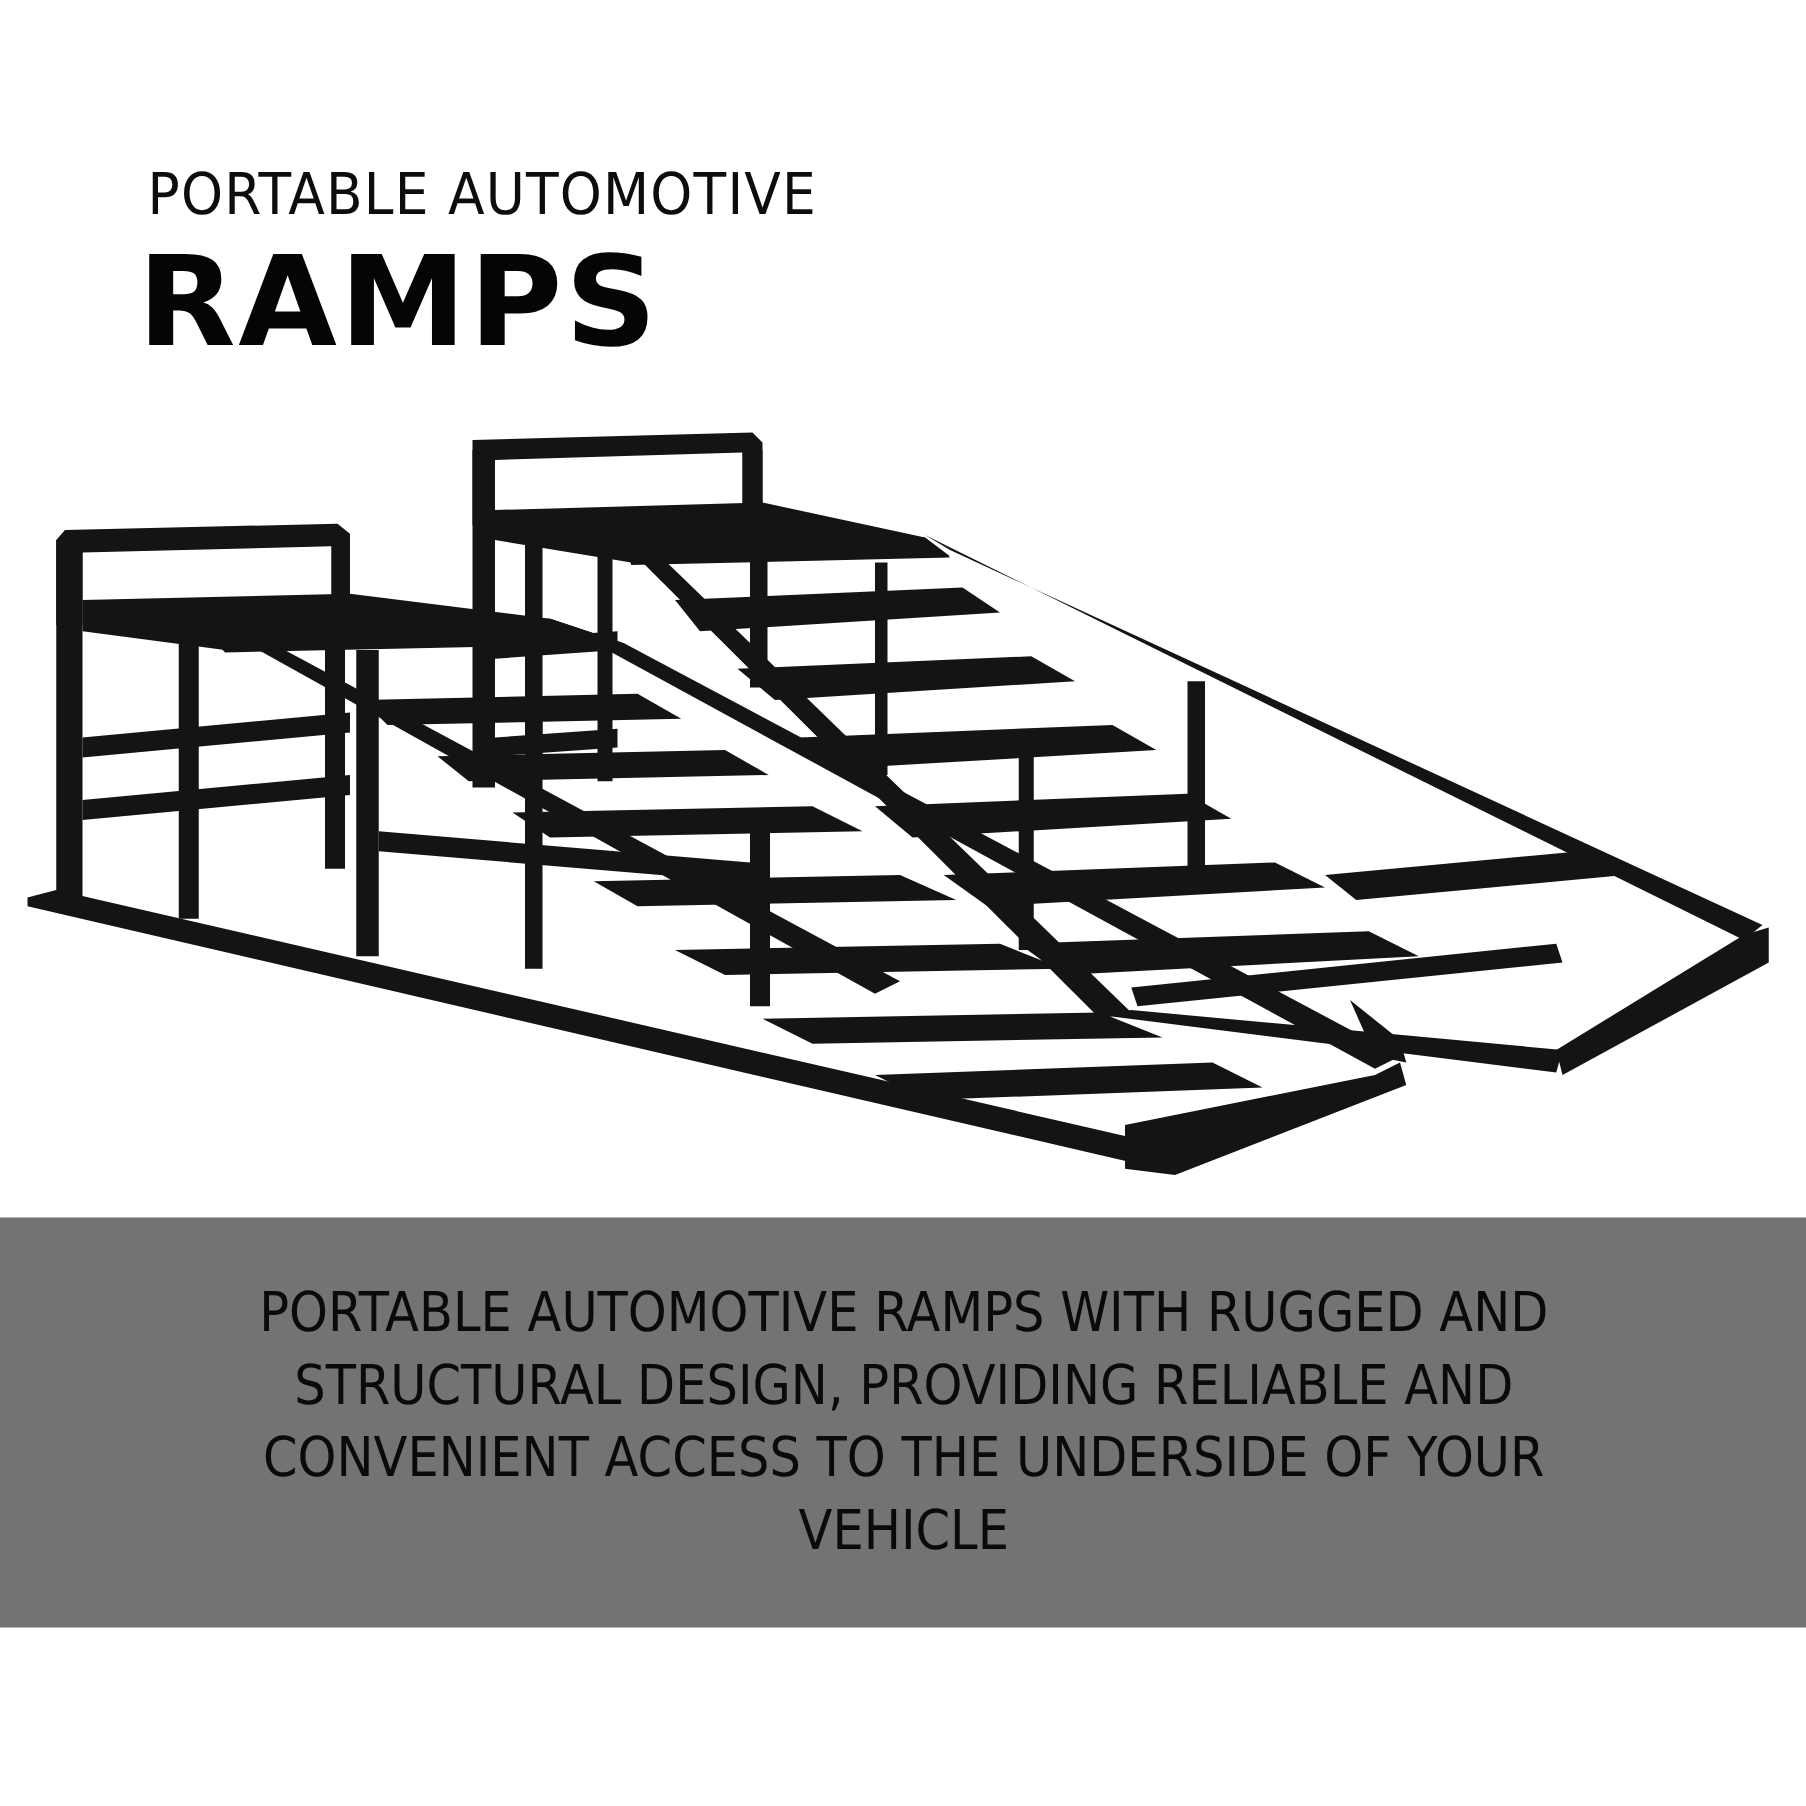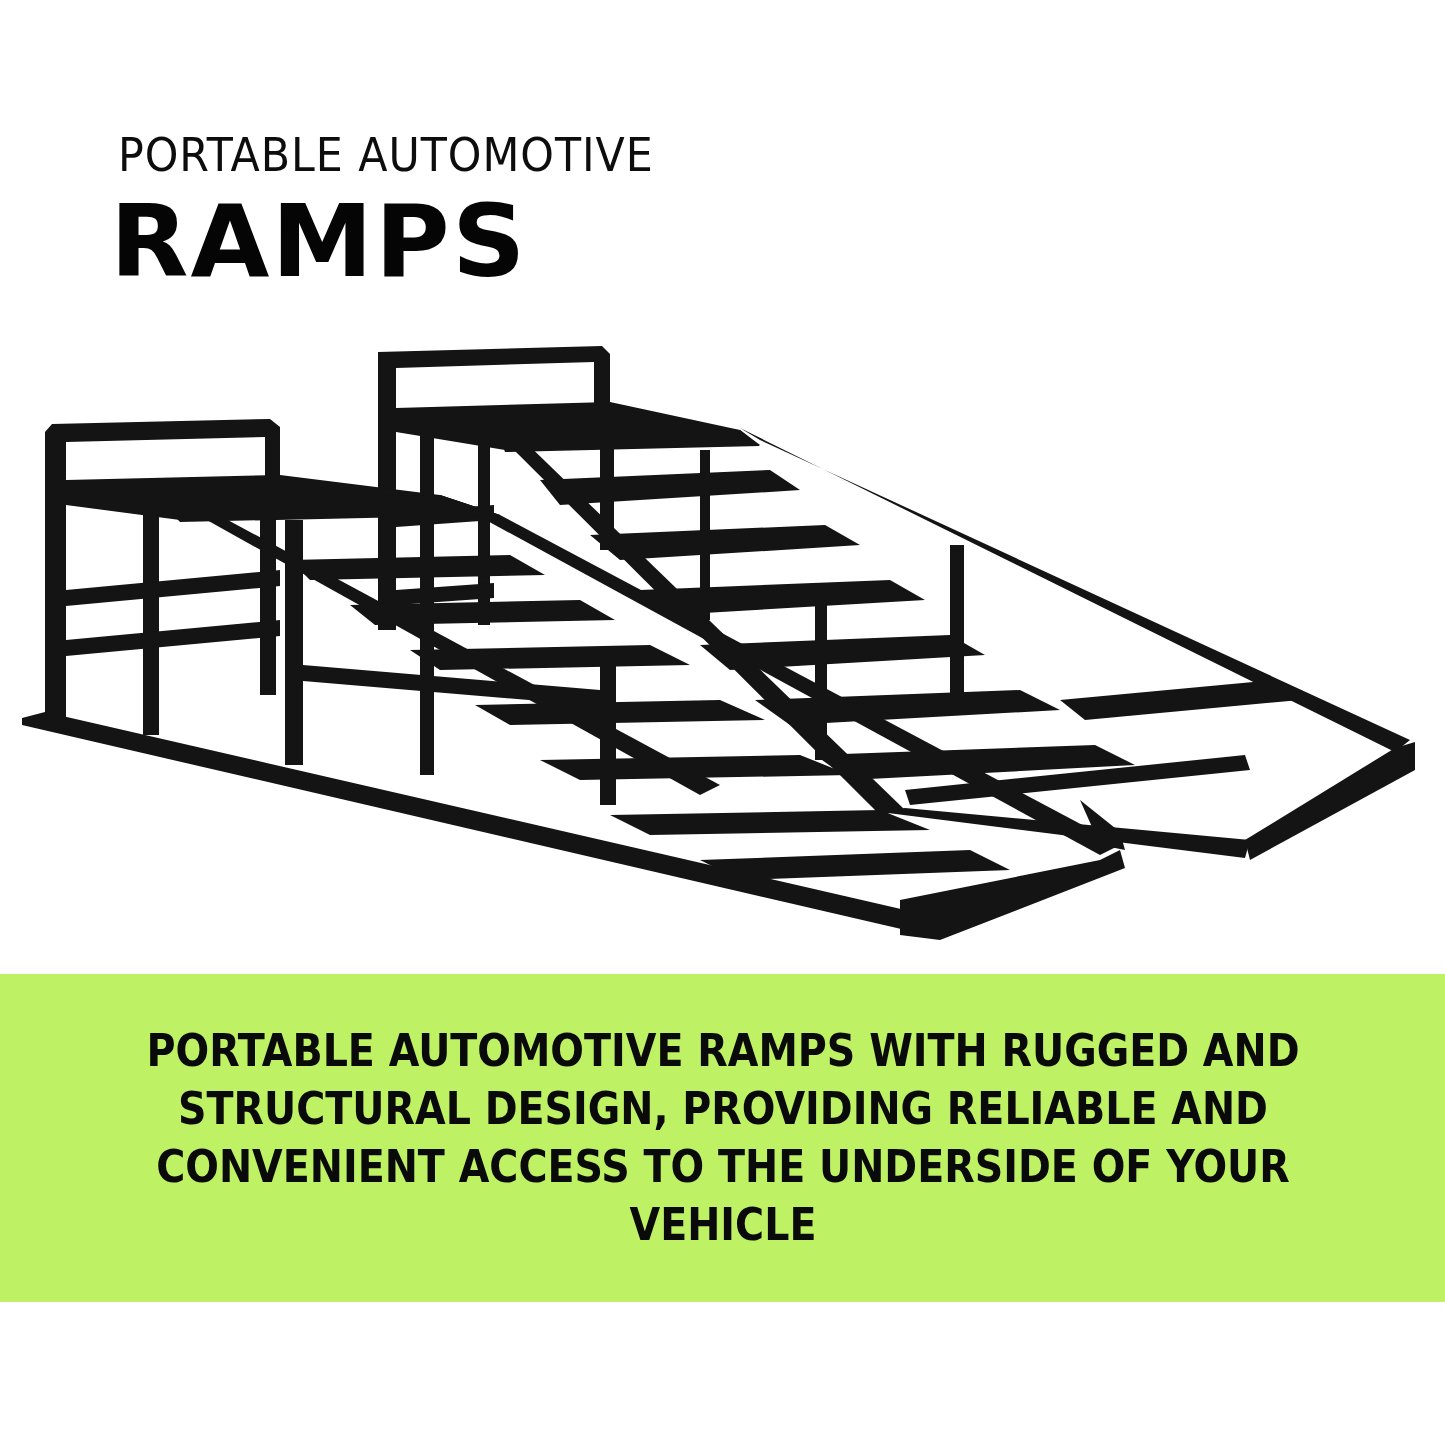--- a/index.html
+++ b/index.html
@@ -17,22 +17,22 @@
     position: absolute; left: 110px; top: 192px;
     font-size: 100px; font-weight: 700; letter-spacing: 2px; color: #050505;
     font-family: "DejaVu Sans", sans-serif; white-space: nowrap; line-height: 1;
     transform: scaleX(1.02); transform-origin: left top;
   }
   .product {
     position: absolute; left: 0; top: 330px; width: 1445px; height: 640px;
   }
   .band {
     position: absolute; left: 0; top: 974px; width: 1445px; height: 328px;
-    background: #bef264;
-    display: flex; align-items: center; justify-content: center; font-weight: bold;
+    background: #737373;
+    display: flex; align-items: center; justify-content: center;
   }
   .desc {
     width: 1330px; text-align: center;
     font-family: "DejaVu Sans", sans-serif; font-size: 44px; line-height: 58px;
     color: #0a0a0a; letter-spacing: 0px;
     transform: scaleX(0.9); transform-origin: center;
   }
 </style>
 </head>
 <body>

